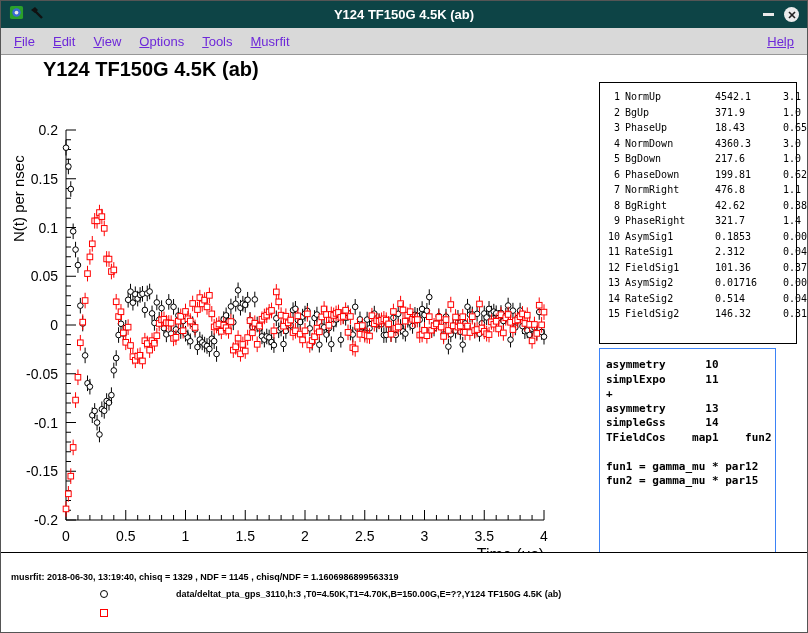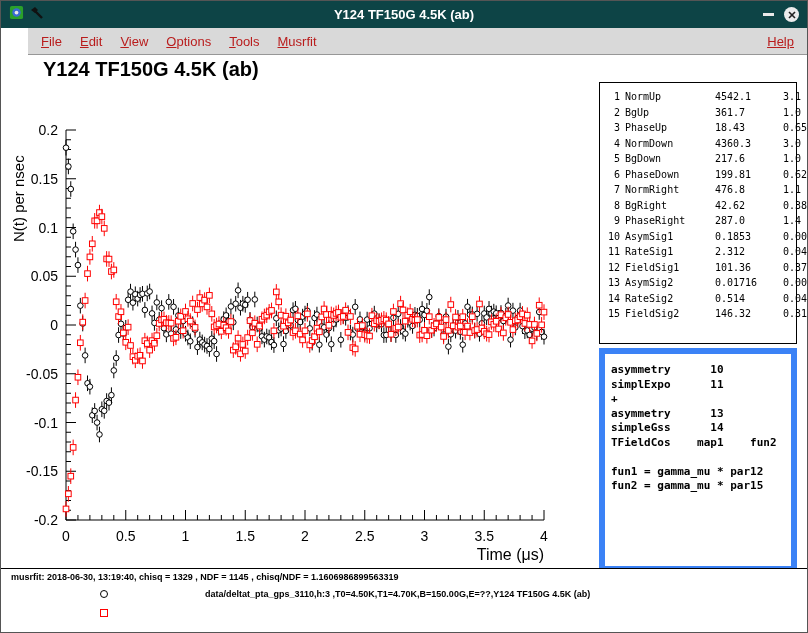--- a/index.html
+++ b/index.html
@@ -7,42 +7,42 @@
   .window{width:808px;height:633px;box-sizing:border-box;border:1px solid #555;display:flex;flex-direction:column;background:#fff;}
   
   .titlebar{flex:0 0 27px;background:#0d4446;display:flex;align-items:center;padding:0 8px;color:#fff;}
   .tb-left{display:flex;align-items:center;gap:6px;width:80px;}
   .tb-title{flex:1;text-align:center;font-size:13px;font-weight:bold;}
   .tb-right{display:flex;align-items:center;gap:10px;width:80px;justify-content:flex-end;}
   .tb-btn{cursor:pointer;display:flex;align-items:center;justify-content:center;}
   .min-glyph{display:block;width:11px;height:3px;background:#e9e9e9;}
   .close-glyph{display:flex;width:15px;height:15px;border-radius:50%;background:#ececec;align-items:center;justify-content:center;}
   
-  .menubar{flex:0 0 26px;background:#d9d9d9;border-bottom:1px solid #979797;display:flex;align-items:center;padding:0 4px;font-size:13px;color:#b91c1c;margin-left:27px;}
+  .menubar{flex:0 0 26px;background:#d9d9d9;border-bottom:1px solid #979797;display:flex;align-items:center;padding:0 4px;font-size:13px;color:#6d28d9;}
   #menu-left{display:flex;align-items:center;}
   .menu-item{padding:3px 9px;cursor:default;}
   .menu-item.help{margin-left:auto;text-decoration:underline;}
   
   .main{position:relative;flex:1 1 auto;background:#fff;overflow:hidden;}
   .chart-title{position:absolute;left:42px;top:3px;font-size:20px;font-weight:bold;color:#000;}
   #chart{position:absolute;left:0;top:0;}
   #chart text{font-family:"Liberation Sans",sans-serif;fill:#000;stroke:none;}
   .param-box{position:absolute;left:598px;top:27px;width:198px;height:262px;box-sizing:border-box;border:1px solid #000;background:#fff;padding:6px 0 0 5px;font-family:"DejaVu Sans Mono",monospace;font-size:10px;line-height:15.5px;color:#000;}
   .param-row{display:grid;grid-template-columns:15px 85px 63px auto;column-gap:5px;}
   .p-n{text-align:right;}
-  .theory-box{position:absolute;left:598px;top:293px;width:198px;height:224px;box-sizing:border-box;border:6px solid #3b82f6;background:#fff;padding:9px 0 0 6px;font-family:"DejaVu Sans Mono",monospace;font-size:11px;font-weight:bold;line-height:14.5px;color:#000;}
+  .theory-box{position:absolute;left:598px;top:293px;width:177px;height:224px;box-sizing:border-box;border:1px solid #3b82f6;background:#fff;padding:9px 0 0 6px;font-family:"DejaVu Sans Mono",monospace;font-size:11px;font-weight:bold;line-height:14.5px;color:#000;}
   .theory-line{white-space:pre;}
   
-  .bottom{flex:0 0 60px;border-top:1px solid #000;background:#fff;padding-top:3px;}
+  .bottom{flex:0 0 60px;border-top:1px solid #000;background:#fff;padding-top:19px;}
   .status{padding-left:10px;font-size:9px;font-weight:bold;color:#000;margin-bottom:2px;}
   .legend-row{display:flex;align-items:center;height:19px;}
   .lg-marker{margin-left:99px;width:8px;height:8px;flex:0 0 8px;box-sizing:border-box;}
   .lg-circle{border:1px solid #000;border-radius:50%;}
   .lg-square{border:1px solid #f00;}
-  .lg-label{margin-left:97px;font-size:9px;font-weight:bold;white-space:nowrap;}
+  .lg-label{margin-left:68px;font-size:9px;font-weight:bold;white-space:nowrap;}
 </style>
 </head>
 <body>
 
 <div class="window">
 
   <div class="titlebar">
     <div class="tb-left">
       <span>
         <svg width="15" height="15" viewBox="0 0 16 16">
@@ -1009,21 +1009,21 @@
     <div class="param-box" id="param-box">
         <div class="param-row">
           <span class="p-n">1</span>
           <span class="p-name">NormUp</span>
           <span class="p-value">4542.1</span>
           <span class="p-error">3.1</span>
         </div>
         <div class="param-row">
           <span class="p-n">2</span>
           <span class="p-name">BgUp</span>
-          <span class="p-value">361.7</span>
+          <span class="p-value">371.9</span>
           <span class="p-error">1.0</span>
         </div>
         <div class="param-row">
           <span class="p-n">3</span>
           <span class="p-name">PhaseUp</span>
           <span class="p-value">18.43</span>
           <span class="p-error">0.65</span>
         </div>
         <div class="param-row">
           <span class="p-n">4</span>
@@ -1051,21 +1051,21 @@
         </div>
         <div class="param-row">
           <span class="p-n">8</span>
           <span class="p-name">BgRight</span>
           <span class="p-value">42.62</span>
           <span class="p-error">0.38</span>
         </div>
         <div class="param-row">
           <span class="p-n">9</span>
           <span class="p-name">PhaseRight</span>
-          <span class="p-value">287.0</span>
+          <span class="p-value">321.7</span>
           <span class="p-error">1.4</span>
         </div>
         <div class="param-row">
           <span class="p-n">10</span>
           <span class="p-name">AsymSig1</span>
           <span class="p-value">0.1853</span>
           <span class="p-error">0.0028</span>
         </div>
         <div class="param-row">
           <span class="p-n">11</span>

